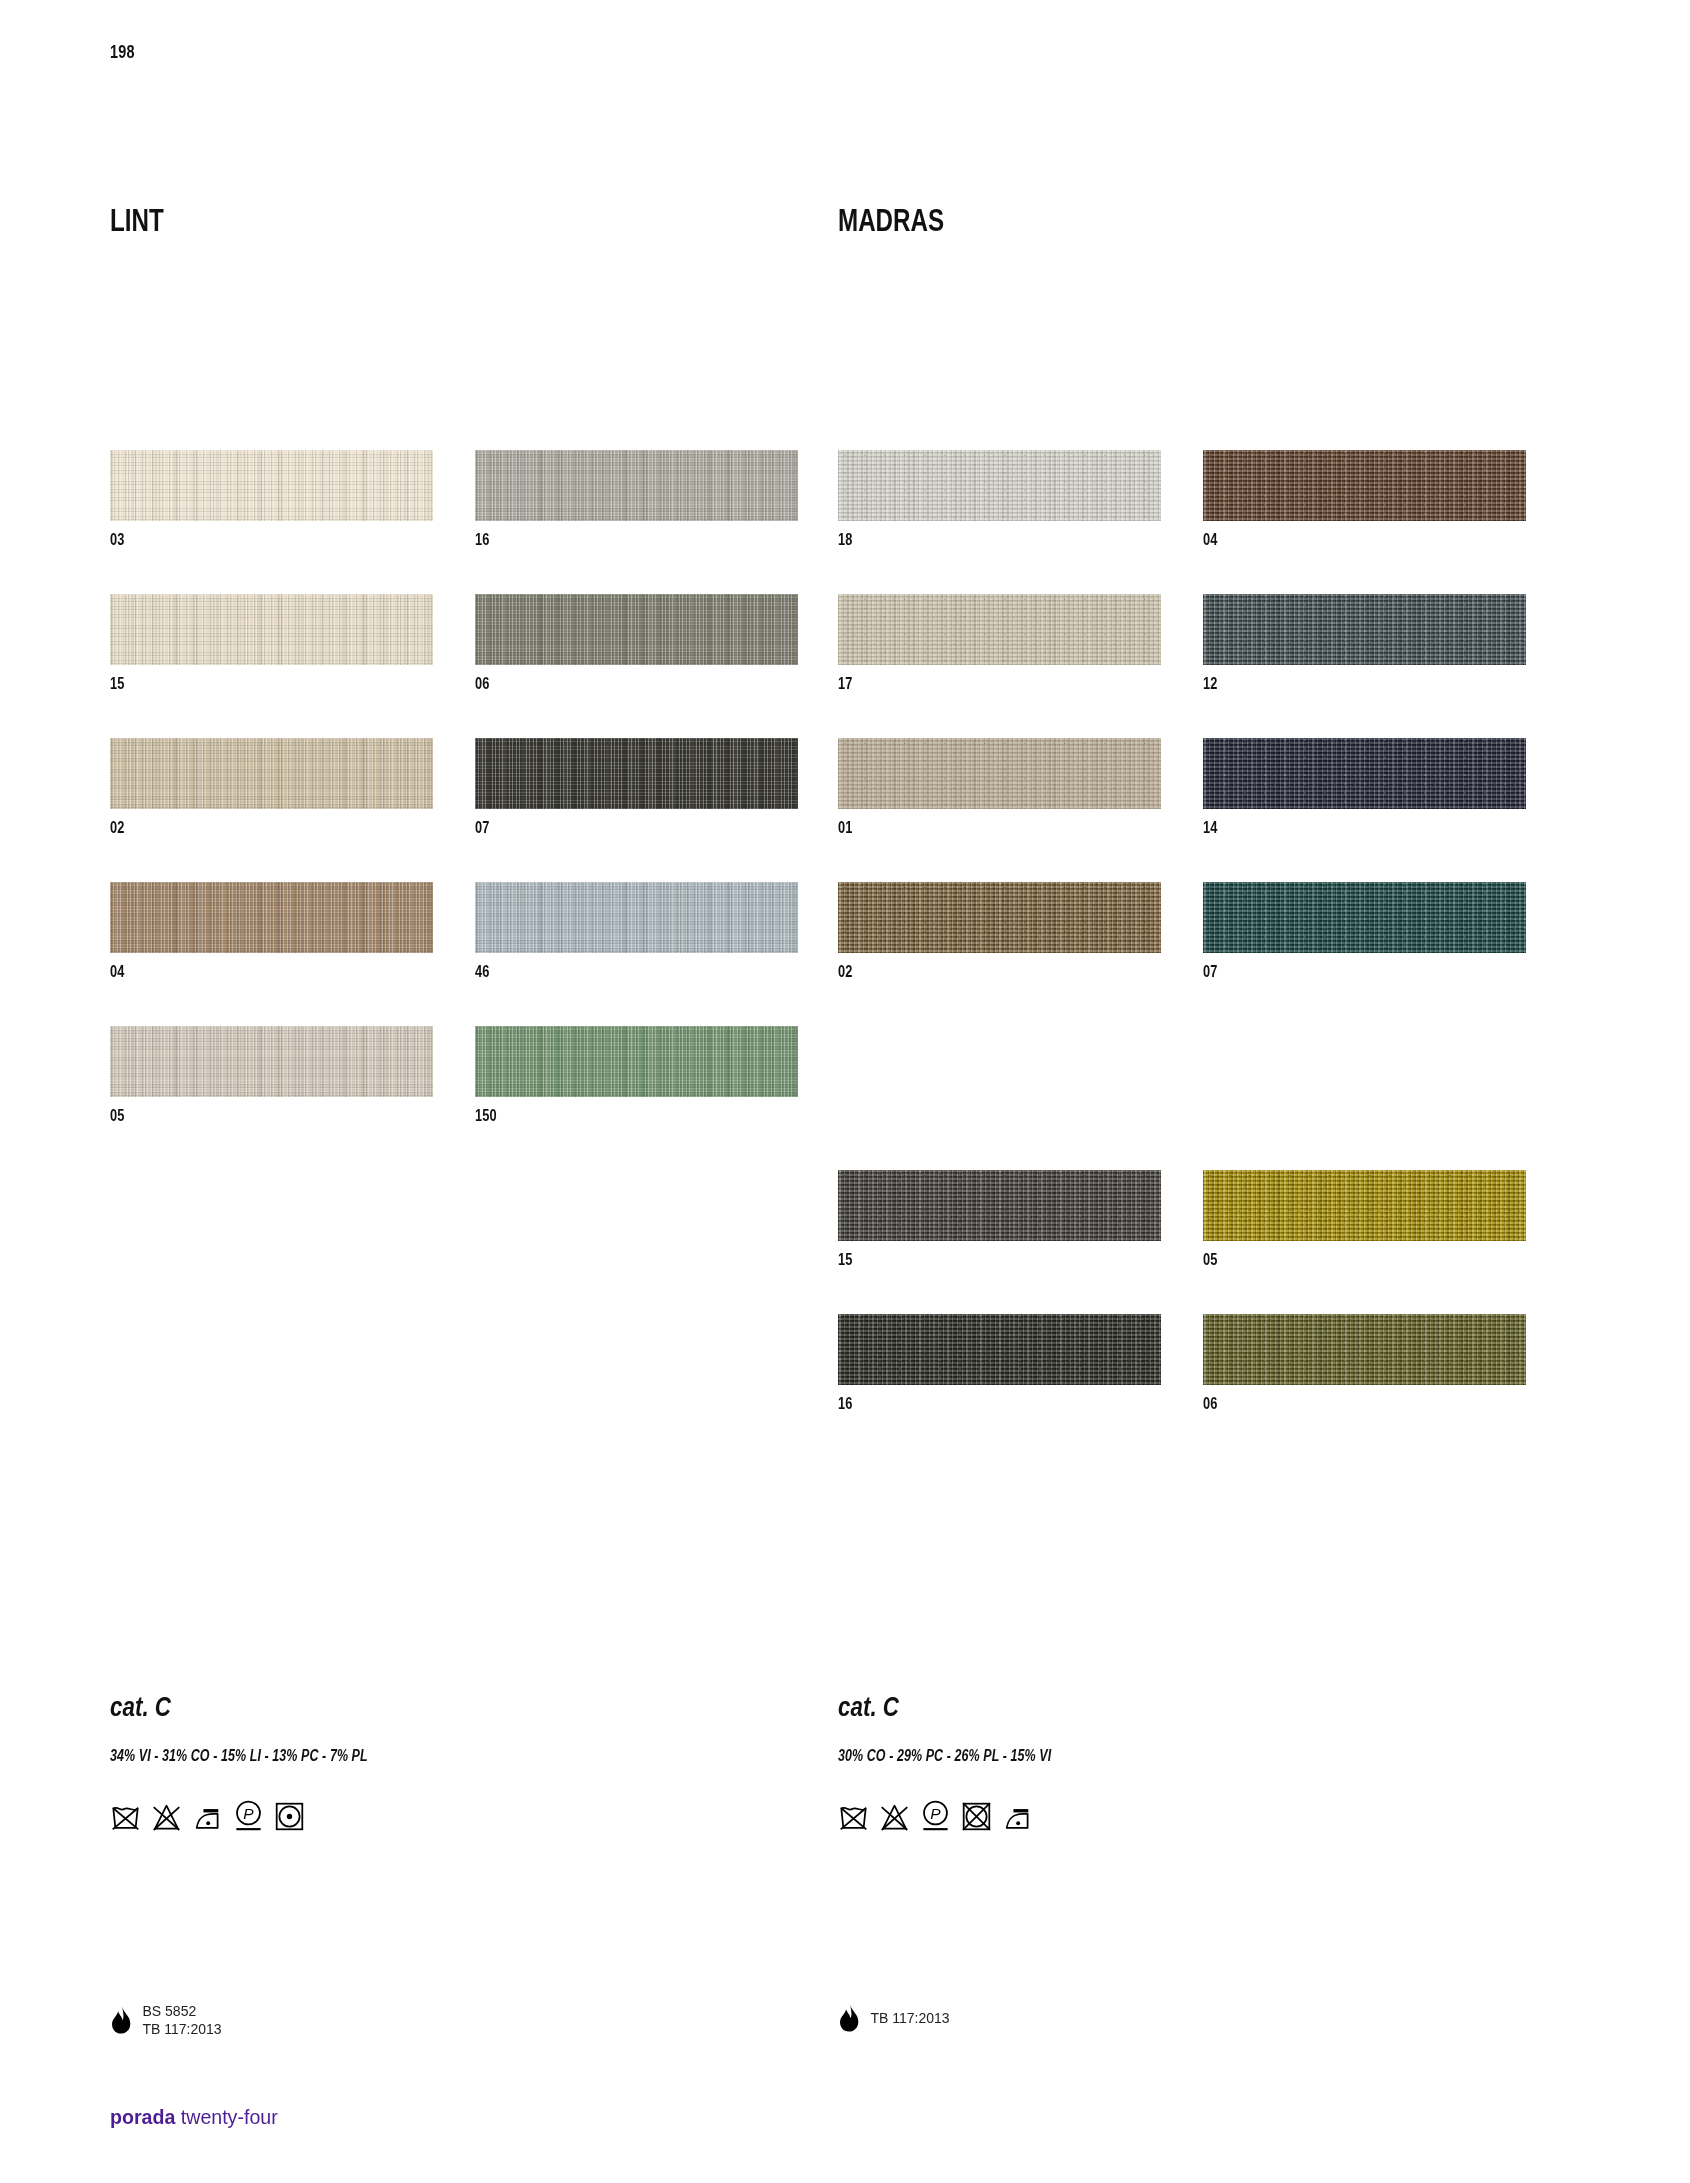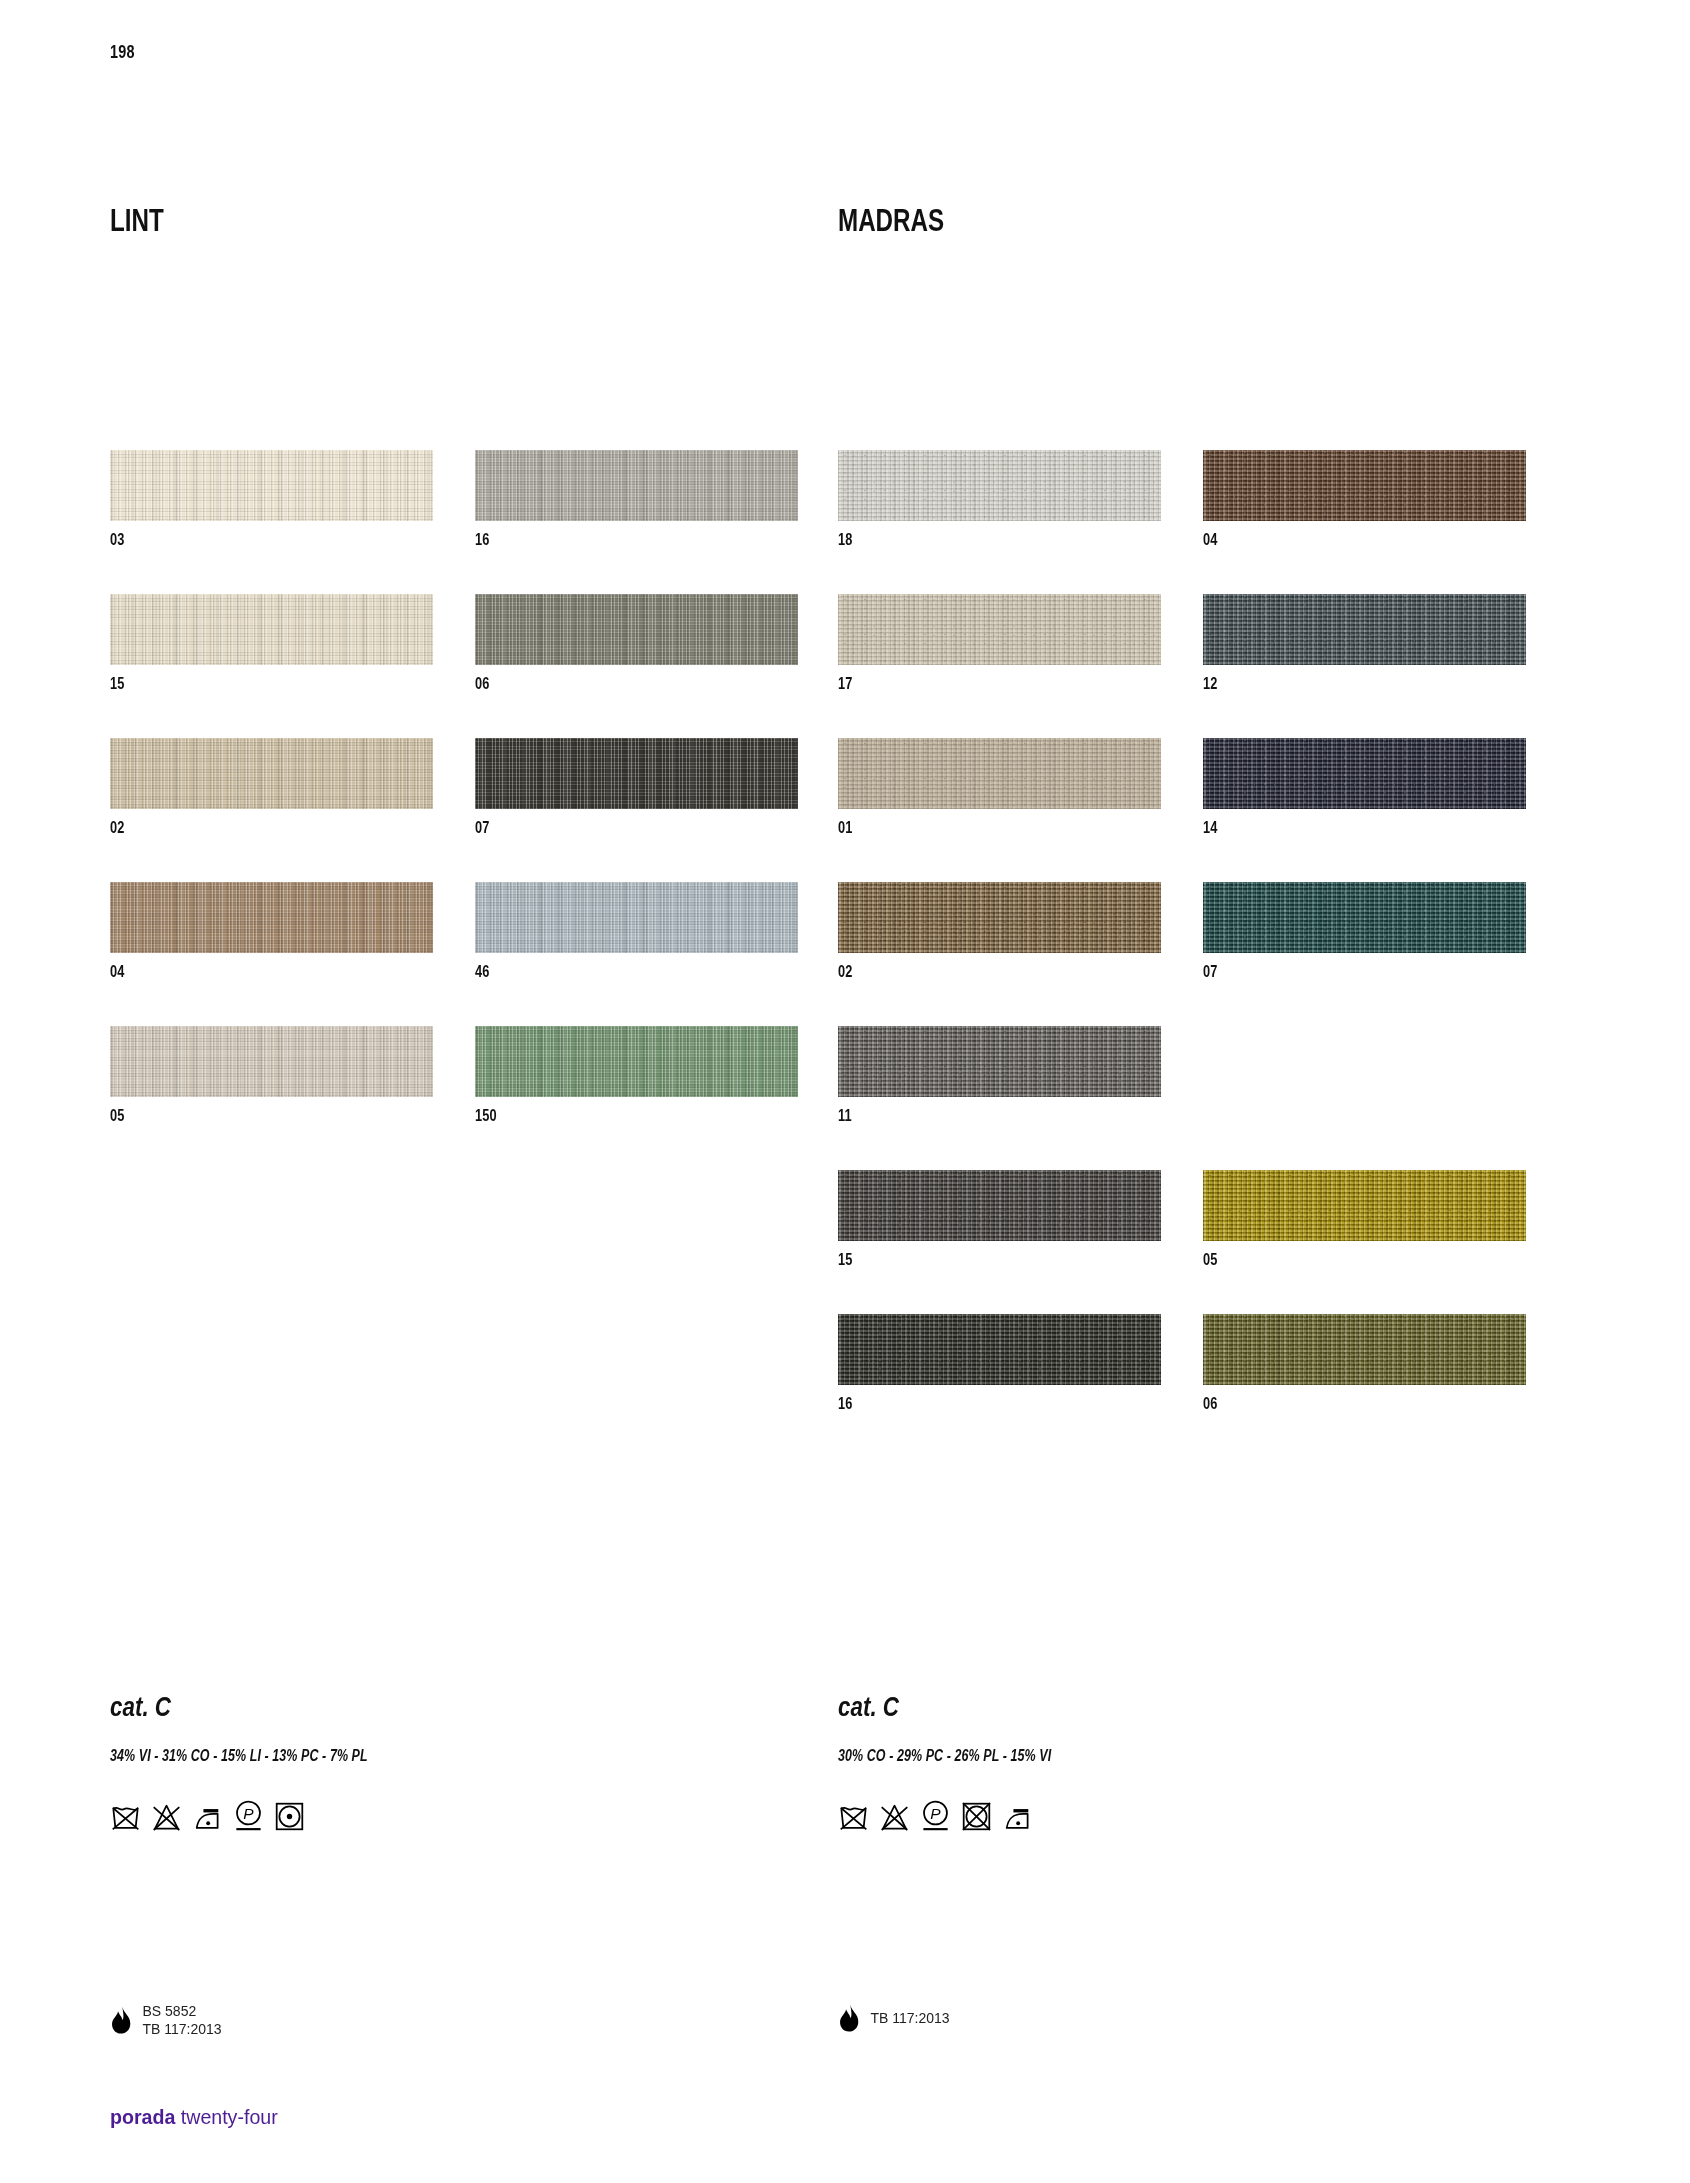--- a/index.html
+++ b/index.html
@@ -379,26 +379,20 @@
           <div class="swatch-label">02</div>
         </div>
         <div class="swatch-cell c1">
           <div class="swatch" style="background-color: rgb(31, 79, 76);">
             <div class="tex tex-madras"></div>
           </div>
           <div class="swatch-label">07</div>
         </div>
       </div>
       <div class="swatch-row">
-        <div class="swatch-cell c0">
-          <div class="swatch" style="background-color: rgb(109, 106, 101);">
-            <div class="tex tex-madras"></div>
-          </div>
-          <div class="swatch-label">11</div>
-        </div>
       </div>
       <div class="swatch-row">
         <div class="swatch-cell c0">
           <div class="swatch" style="background-color: rgb(74, 71, 67);">
             <div class="tex tex-madras"></div>
           </div>
           <div class="swatch-label">15</div>
         </div>
         <div class="swatch-cell c1">
           <div class="swatch" style="background-color: rgb(179, 154, 8);">

